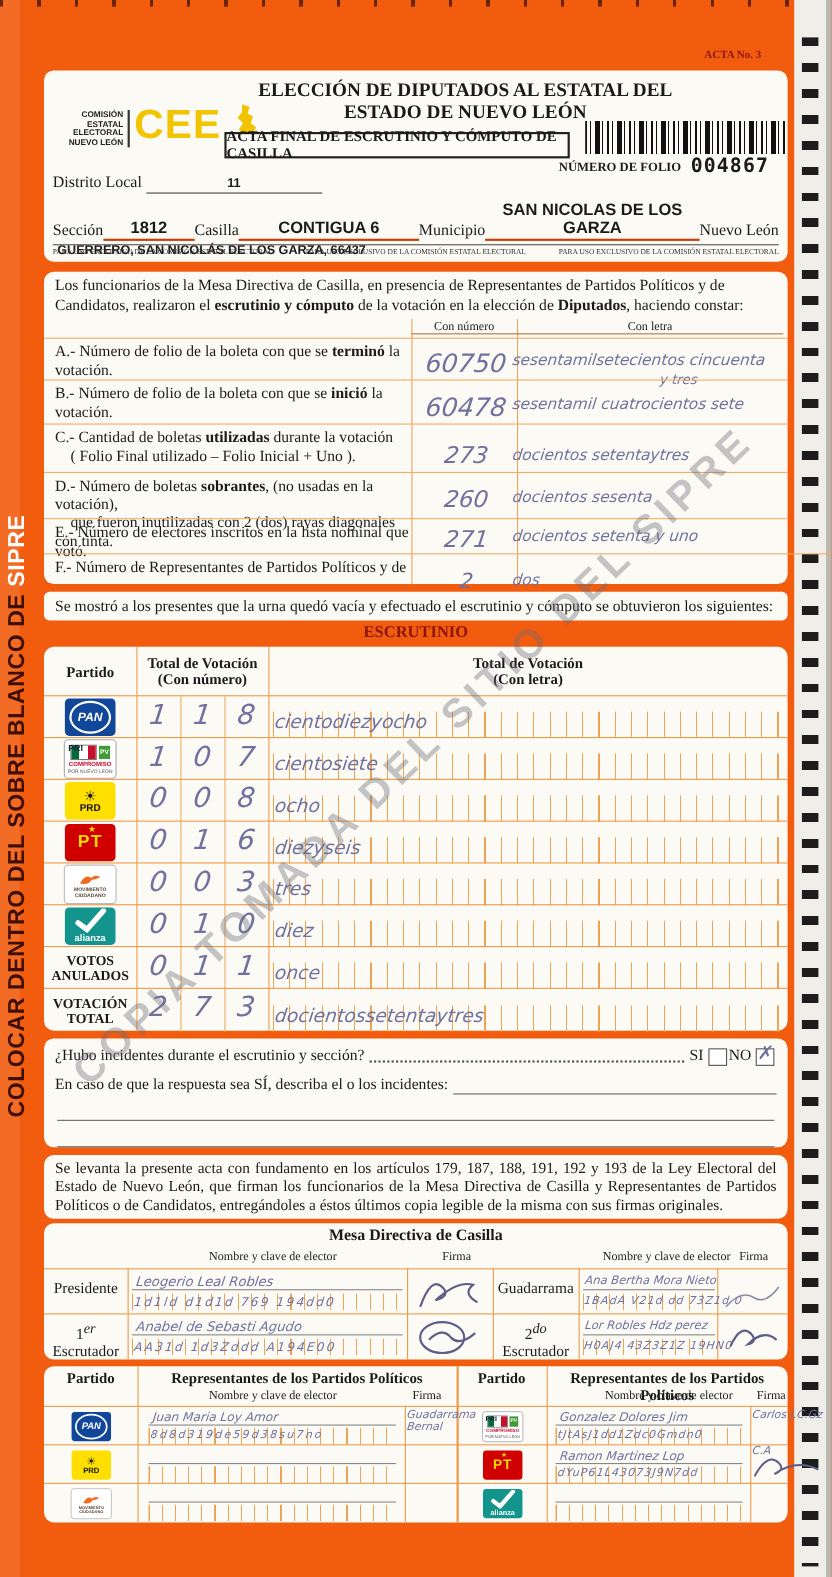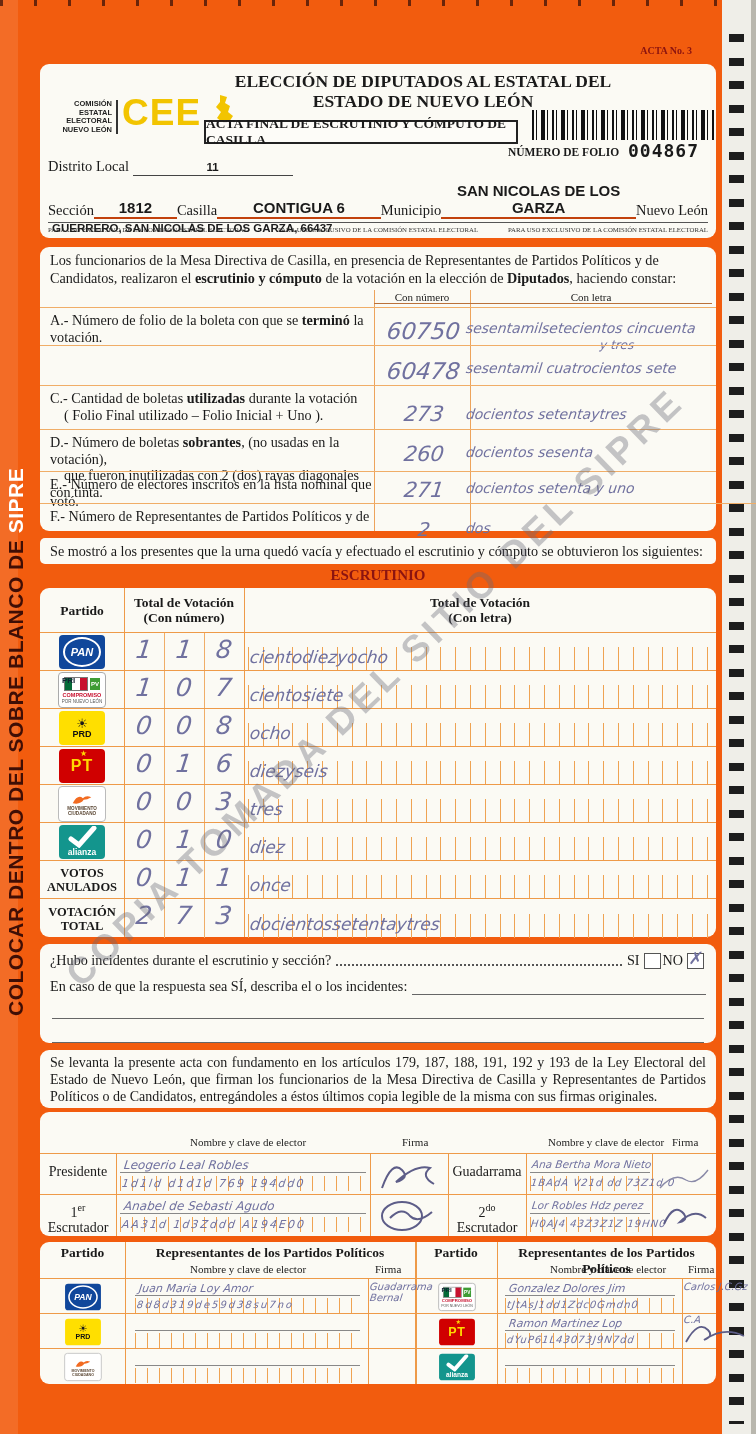--- a/index.html
+++ b/index.html
@@ -131,21 +131,21 @@
   .mesa .title{text-align:center;font-weight:bold;font-size:14.5px;padding-top:3px;}
   .mesa .heads span{position:absolute;top:24px;font-size:11px;color:#222;}
   .mesa .grid i{position:absolute;background:#ee9a48;}
   .cellname{position:absolute;}
   .nline{position:absolute;left:0;right:0;border-bottom:1px solid #888;}
   .clavebox{position:absolute;left:0;right:0;height:15px;
        background:repeating-linear-gradient(90deg,#efa352 0 1px,transparent 1px 12px);}
   .hwname{position:absolute;font-size:12px;white-space:nowrap;}
   .hwclave{position:absolute;font-size:11px;letter-spacing:2px;white-space:nowrap;}
   .role{position:absolute;font-size:14px;text-align:center;line-height:15px;}
-  sup{font-size:10px;}
+  sup{font-size:13px;font-style:italic;}
   .sig{position:absolute;}
   
   .reps{top:1242px;height:142px;}
   .reps .ttl{position:absolute;top:3px;font-weight:bold;font-size:13.5px;text-align:center;}
   .reps .sub{position:absolute;top:21px;font-size:11px;}
   .reps .grid i{position:absolute;background:#ee9a48;}
   .reps .logosm{transform:scale(.78);transform-origin:center;}
   .reps .rrow{position:absolute;left:0;width:100%;height:35px;border-top:1px solid #ee9a48;}
 </style>
 </head>
@@ -219,20 +219,21 @@
     <div class="chead" style="left:430px;right:4px;">Con letra</div>
 
     <div class="srow" style="top:60px;height:38px;">
       <div class="slabel"><span>A.- Número de folio de la boleta con que se </span><b>terminó</b><span> la votación.</span></div>
       <div class="snum" style="top:10px;"><span class="hw">60750</span></div>
       <div class="sletra" style="top:12px;"><span class="hw">sesentamilsetecientos cincuenta</span></div>
       <div class="sletra" style="top:30px;left:560px;font-size:12px;"><span class="hw">y tres</span></div>
     </div>
 
     <div class="srow" style="top:98px;height:40px;">
+      <div class="slabel"><span>B.- Número de folio de la boleta con que se </span><b>inició</b><span> la votación.</span></div>
       <div class="snum" style="top:12px;"><span class="hw">60478</span></div>
       <div class="sletra" style="top:14px;"><span class="hw">sesentamil cuatrocientos sete</span></div>
     </div>
 
     <div class="srow" style="top:138px;height:44px;">
       <div class="slabel"><span>C.- Cantidad de boletas </span><b>utilizadas</b><span> durante la votación</span><br><span style="margin-left:14px;">( Folio Final utilizado – Folio Inicial + Uno ).</span></div>
       <div class="snum" style="top:16px;font-size:21px;"><span class="hw">273</span></div>
       <div class="sletra" style="top:20px;"><span class="hw">docientos setentaytres</span></div>
     </div>
 
@@ -458,20 +459,21 @@
       <span>En caso de que la respuesta sea SÍ, describa el o los incidentes:</span>
       <span class="dline"></span>
     </div>
     <div class="bline"></div>
     <div class="bline"></div>
   </div>
 
   <div class="card leg">Se levanta la presente acta con fundamento en los artículos 179, 187, 188, 191, 192 y 193 de la Ley Electoral del Estado de Nuevo León, que firman los funcionarios de la Mesa Directiva de Casilla y Representantes de  Partidos Políticos o de Candidatos, entregándoles a éstos últimos copia legible de la misma con sus firmas originales.</div>
 
   <div class="card mesa">
+    <div class="title">Mesa Directiva de Casilla</div>
     <div class="heads">
       <span style="left:150px;">Nombre y clave de elector</span>
       <span style="left:362px;">Firma</span>
       <span style="left:508px;">Nombre y clave de elector</span>
       <span style="left:632px;">Firma</span>
     </div>
     <div class="grid">
       <i style="left:0;right:0;top:41px;height:1px;"></i>
       <i style="left:0;right:0;top:82px;height:1px;"></i>
       <i style="left:76px;top:41px;bottom:0;width:1px;"></i>

